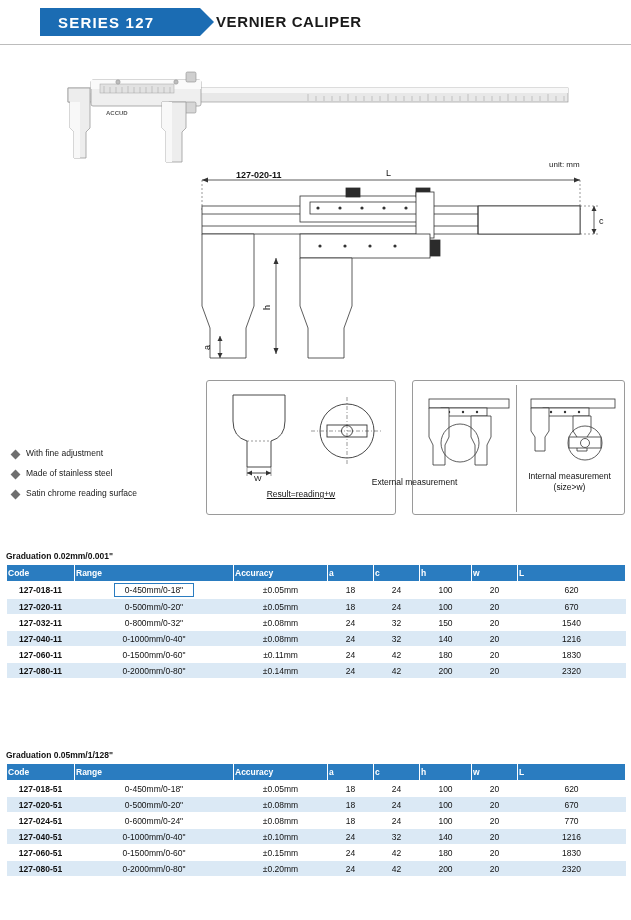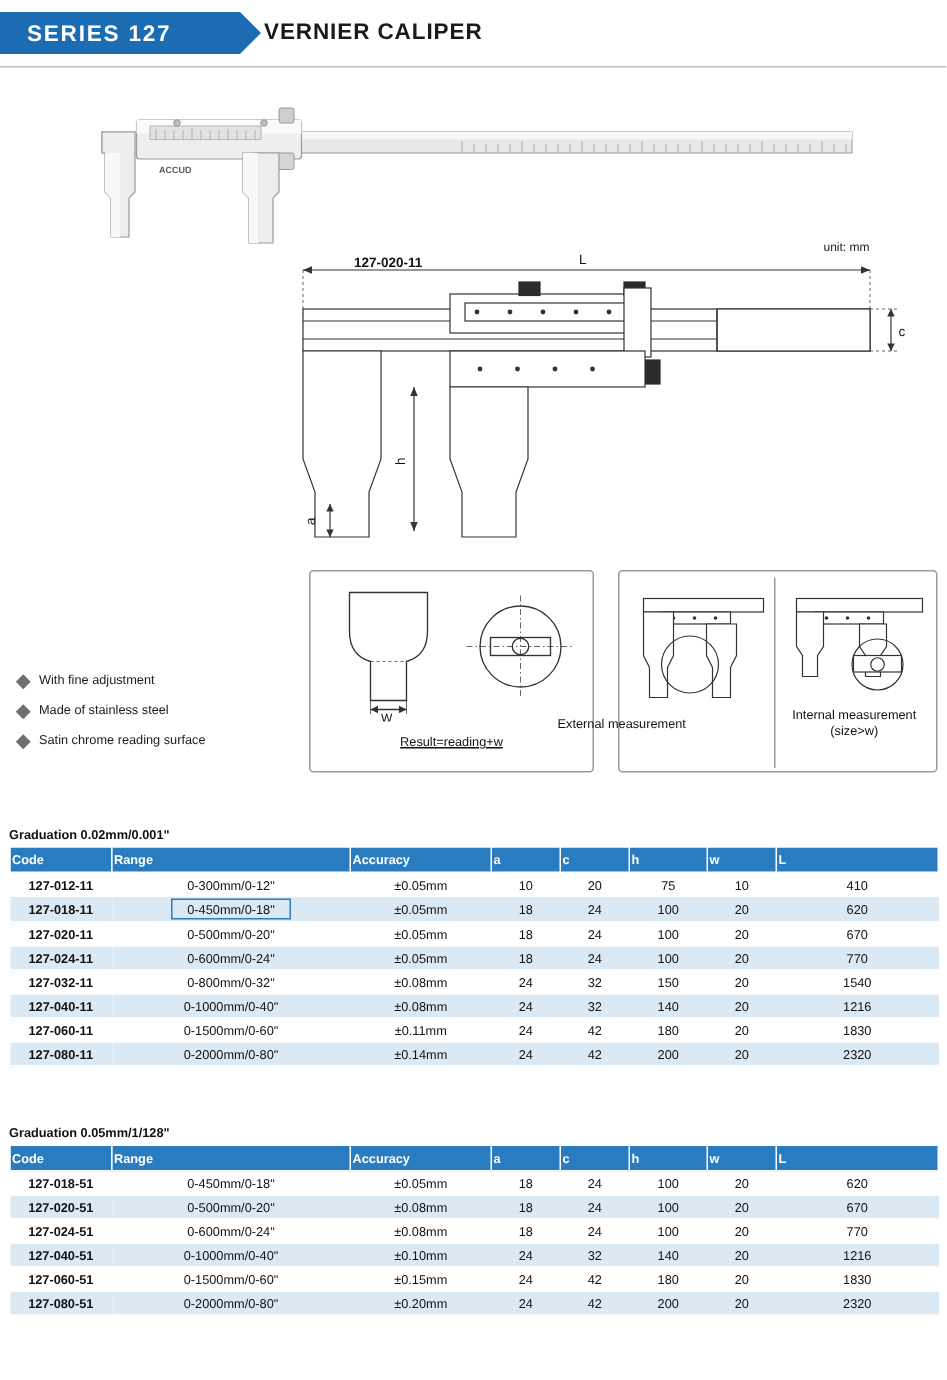--- a/index.html
+++ b/index.html
@@ -2,21 +2,21 @@
 <html><head>
 <meta charset="utf-8">
 <style>
   * { box-sizing: border-box; }
   html, body {
     margin: 0; padding: 0;
     width: 631px; height: 920px;
     background: #ffffff;
     font-family: "Liberation Sans", sans-serif;
   }
-  .page { position: relative; width: 631px; height: 920px; overflow: hidden; }
+  .page { position: relative; width: 631px; height: 920px; overflow: hidden; padding-left: 40px; }
 
   
   .header { position: relative; height: 42px; }
   .series-tag {
     position: absolute; left: 0; top: 8px;
     width: 160px; height: 28px;
     background: #1b6cb3;
   }
   .series-tag-arrow {
     position: absolute; left: 160px; top: 8px;
@@ -347,58 +347,38 @@
           <th>Accuracy</th>
           <th>a</th>
           <th>c</th>
           <th>h</th>
           <th>w</th>
           <th>L</th>
         </tr>
       </thead>
       <tbody>
         <tr>
-          <td class="code">127-012-11</td>
-          <td>0-300mm/0-12"</td>
-          <td>±0.05mm</td>
-          <td>10</td>
-          <td>20</td>
-          <td>75</td>
-          <td>10</td>
-          <td>410</td>
-        </tr>
-        <tr>
           <td class="code">127-018-11</td>
           <td><span class="hl-range">0-450mm/0-18"</span></td>
           <td>±0.05mm</td>
           <td>18</td>
           <td>24</td>
           <td>100</td>
           <td>20</td>
           <td>620</td>
         </tr>
         <tr>
           <td class="code">127-020-11</td>
           <td>0-500mm/0-20"</td>
           <td>±0.05mm</td>
           <td>18</td>
           <td>24</td>
           <td>100</td>
           <td>20</td>
           <td>670</td>
-        </tr>
-        <tr>
-          <td class="code">127-024-11</td>
-          <td>0-600mm/0-24"</td>
-          <td>±0.05mm</td>
-          <td>18</td>
-          <td>24</td>
-          <td>100</td>
-          <td>20</td>
-          <td>770</td>
         </tr>
         <tr>
           <td class="code">127-032-11</td>
           <td>0-800mm/0-32"</td>
           <td>±0.08mm</td>
           <td>24</td>
           <td>32</td>
           <td>150</td>
           <td>20</td>
           <td>1540</td>

